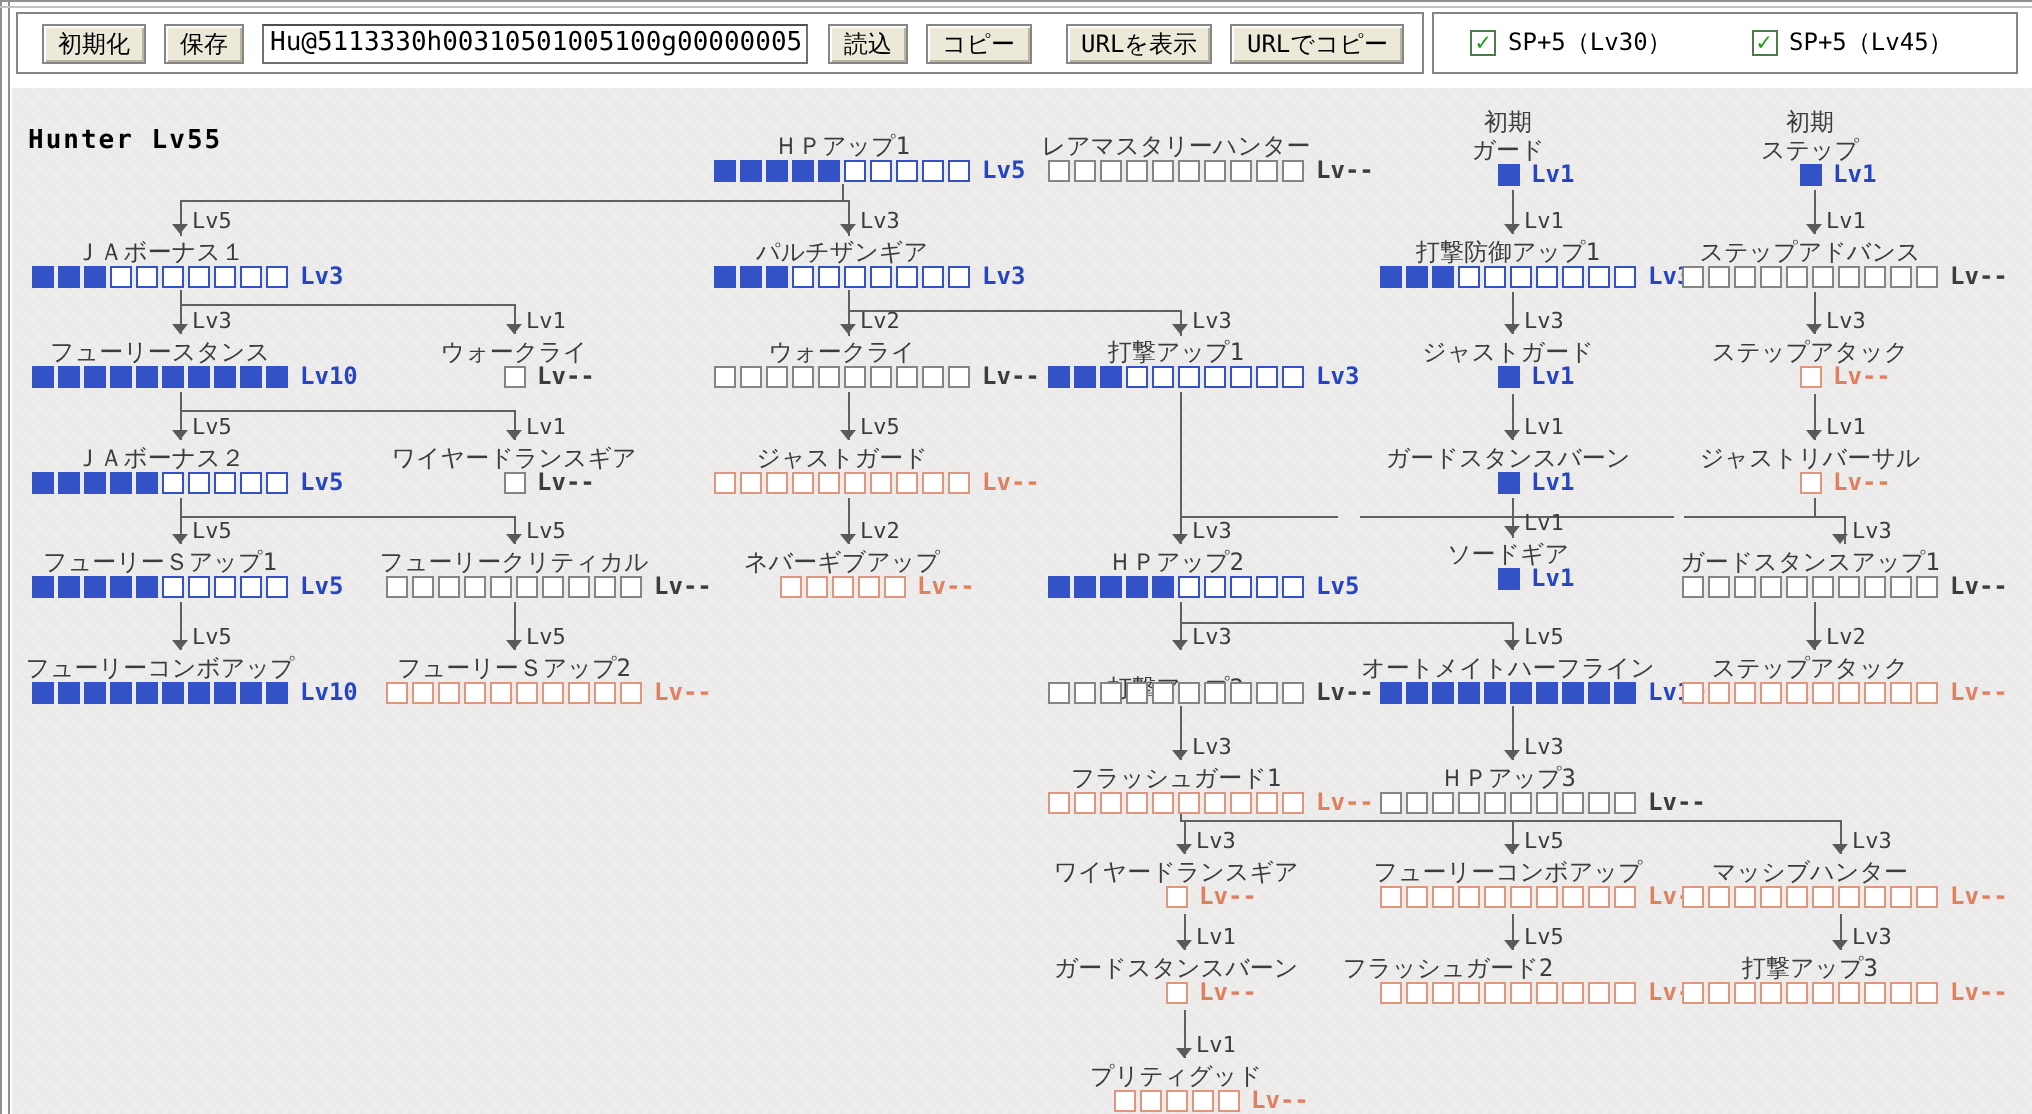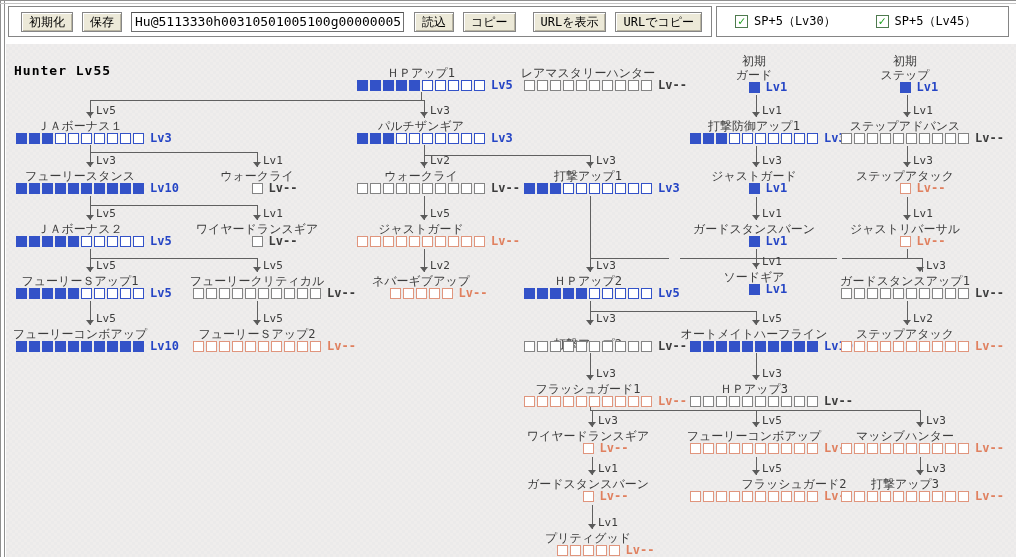--- a/index.html
+++ b/index.html
@@ -578,21 +578,21 @@
               <div class="sq" style="border: 1px solid rgb(224, 149, 125);"></div>
               <div class="sq" style="border: 1px solid rgb(224, 149, 125);"></div>
               <div class="sq" style="border: 1px solid rgb(224, 149, 125);"></div>
               <div class="sq" style="border: 1px solid rgb(224, 149, 125);"></div>
               <div class="sq" style="border: 1px solid rgb(224, 149, 125);"></div>
               <div class="sq" style="border: 1px solid rgb(224, 149, 125);"></div>
               <span class="lv" style="color: rgb(224, 128, 95);">Lv--</span>
             </div>
           </div>
           <div>
-            <div class="sk-name" style="left: 684px; top: 477px;">フラッシュガード2</div>
+            <div class="sk-name" style="left: 614px; top: 477px;">フラッシュガード2</div>
             <div class="ah" style="left: 752px; top: 470px;"></div>
             <div class="sk-req" style="left: 762px; top: 463px;">Lv5</div>
             <div class="gauge" style="left: 690px; top: 491px;">
               <div class="sq" style="border: 1px solid rgb(224, 149, 125);"></div>
               <div class="sq" style="border: 1px solid rgb(224, 149, 125);"></div>
               <div class="sq" style="border: 1px solid rgb(224, 149, 125);"></div>
               <div class="sq" style="border: 1px solid rgb(224, 149, 125);"></div>
               <div class="sq" style="border: 1px solid rgb(224, 149, 125);"></div>
               <div class="sq" style="border: 1px solid rgb(224, 149, 125);"></div>
               <div class="sq" style="border: 1px solid rgb(224, 149, 125);"></div>

